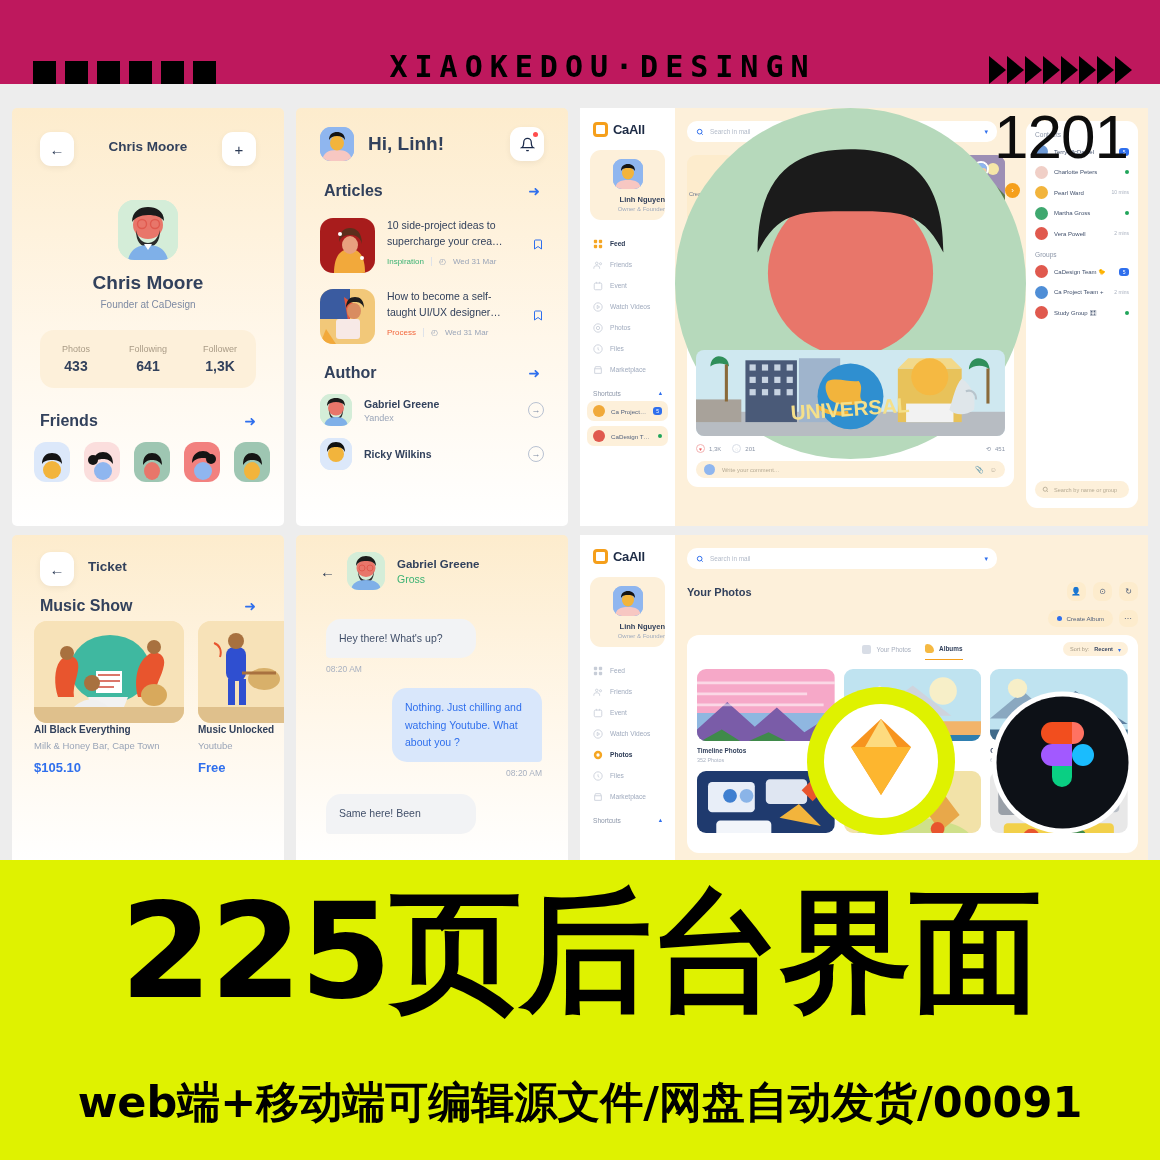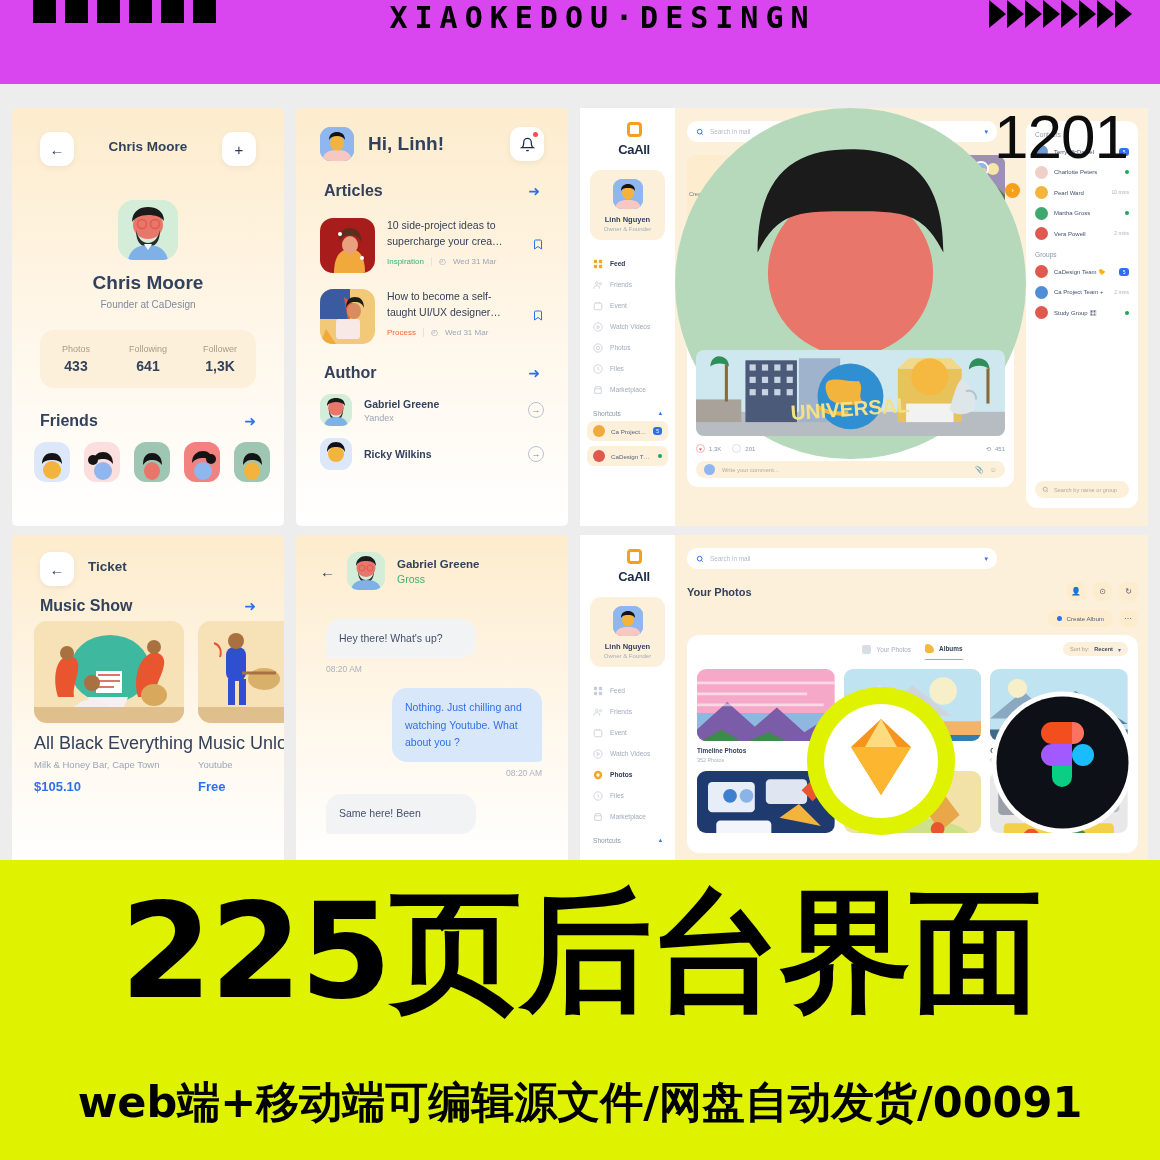--- a/index.html
+++ b/index.html
@@ -7,21 +7,21 @@
   body {
     font-family:"Liberation Sans", sans-serif;
     background:#ededed;
     position:relative;
   }
   .page { position:relative; width:1160px; height:1160px; }
 
   
   .top-banner{
     position:absolute; left:0; top:0; width:1160px; height:84px;
-    background:#d946ef; display:flex; align-items:flex-start;
+    background:#be185d; display:flex; align-items:flex-end;
   }
   .sq-row{ display:flex; gap:9px; margin-left:33px; }
   .sq{ width:23px; height:23px; background:#000; }
   .brand-title{
     flex:1; text-align:center;
     font-family:"DejaVu Sans Mono", monospace;
     font-weight:700; font-size:30px; letter-spacing:7px; color:#000;
     white-space:nowrap;
   }
   .tri-row{ display:flex; gap:1px; margin-right:28px; }
@@ -112,24 +112,24 @@
   .auth{ display:flex;align-items:center;gap:12px;padding:6px 24px 0;margin-top:6px;}
   .auth-av{ width:32px;height:32px;border-radius:11px;flex:none;position:relative;overflow:hidden;}
   .auth-n{ font-size:10.5px;font-weight:600;color:#32415c;}
   .auth-s{ font-size:9px;color:#9aa5b8;margin-top:3px;}
   .circ{ width:16px;height:16px;border-radius:50%;border:1px solid #b9c2d2;color:#7d8aa3;font-size:9px;
          display:flex;align-items:center;justify-content:center;margin-left:auto;}
 
   
   .dash{ display:flex; height:100%; background:#fdf0da;}
   .dside{ width:95px; background:#fff; flex:none; padding:14px 0 0 0;}
-  .logo{ display:flex;align-items:center;gap:5px;padding-left:13px;flex-direction:column;}
+  .logo{ display:flex;align-items:center;gap:5px;padding-left:13px;}
   .logo-m{ width:15px;height:15px;border-radius:4px;border:3px solid #f59f1b;}
   .logo-t{ font-size:13px;font-weight:700;color:#1d2b45;letter-spacing:-.3px;}
-  .me-card{ margin:13px 10px 0; background:#fdf0da;border-radius:11px;padding:9px 0 8px;text-align:center;}
+  .me-card{ margin:13px 10px 0; background:#fdf0da;border-radius:11px;padding:9px 0 8px;text-align:right;}
   .me-av{ width:30px;height:30px;border-radius:9px;background:#8fb6ef;margin:0 auto;position:relative;overflow:hidden;}
   .me-n{ font-size:7.5px;font-weight:600;color:#32415c;margin-top:6px;}
   .me-r{ font-size:6px;color:#a0abbe;margin-top:2px;}
   .nav{ margin-top:13px;}
   .nv{ display:flex;align-items:center;gap:7px;padding:5.5px 0 5.5px 13px;font-size:6.6px;color:#a0abbe;}
   .nv.on{ color:#2b3a55;font-weight:700;}
   .nv .ic{ width:10px;height:10px;flex:none;opacity:.55;}
   .nv.on .ic{ opacity:1;}
   .sc-h{ display:flex;align-items:center;justify-content:space-between;padding:9px 13px 4px;font-size:6.6px;color:#8d97a9;}
   .sc{ display:flex;align-items:center;gap:6px;margin:0 7px 5px;background:#fdf0da;border-radius:7px;padding:4px 6px;font-size:6.2px;color:#53627d;}
@@ -224,21 +224,21 @@
   .alb-row2{ display:flex;gap:9px;margin-top:8px;}
   .alb2{ flex:1;height:62px;border-radius:9px;overflow:hidden;position:relative;}
 
   
   .t-head{ height:62px;position:relative;}
   .t-head .ibtn{ left:28px; top:17px;}
   .t-title{ position:absolute;left:76px;top:24px;font-size:13.5px;font-weight:600;color:#32415c;}
   .tk-grid{ display:flex;gap:14px;padding:0 22px;margin-top:6px;}
   .tk{ width:150px;flex:none;}
   .tk-img{ height:102px;border-radius:13px;overflow:hidden;position:relative;background:#fae3bb;}
-  .tk-n{ font-size:18px;font-weight:400;color:#32415c;margin-top:10px;white-space:nowrap;}
+  .tk-n{ font-size:10px;font-weight:700;color:#32415c;margin-top:1px;white-space:nowrap;}
   .tk-s{ font-size:9.5px;color:#9aa5b8;margin-top:5px;white-space:nowrap;}
   .tk-p{ font-size:13px;font-weight:700;color:#2f6fed;margin-top:9px;}
 
   
   .c-head{ height:72px;display:flex;align-items:center;padding:0 24px;gap:12px;}
   .c-back{ font-size:15px;color:#2b3a55;}
   .c-av{ width:38px;height:38px;border-radius:12px;background:#d4edd8;position:relative;overflow:hidden;flex:none;}
   .c-n{ font-size:11.5px;font-weight:600;color:#32415c;}
   .c-o{ font-size:10.5px;color:#3bb273;margin-top:3px;}
   .bub{ max-width:150px;padding:11px 13px;font-size:10.5px;line-height:1.65;}

